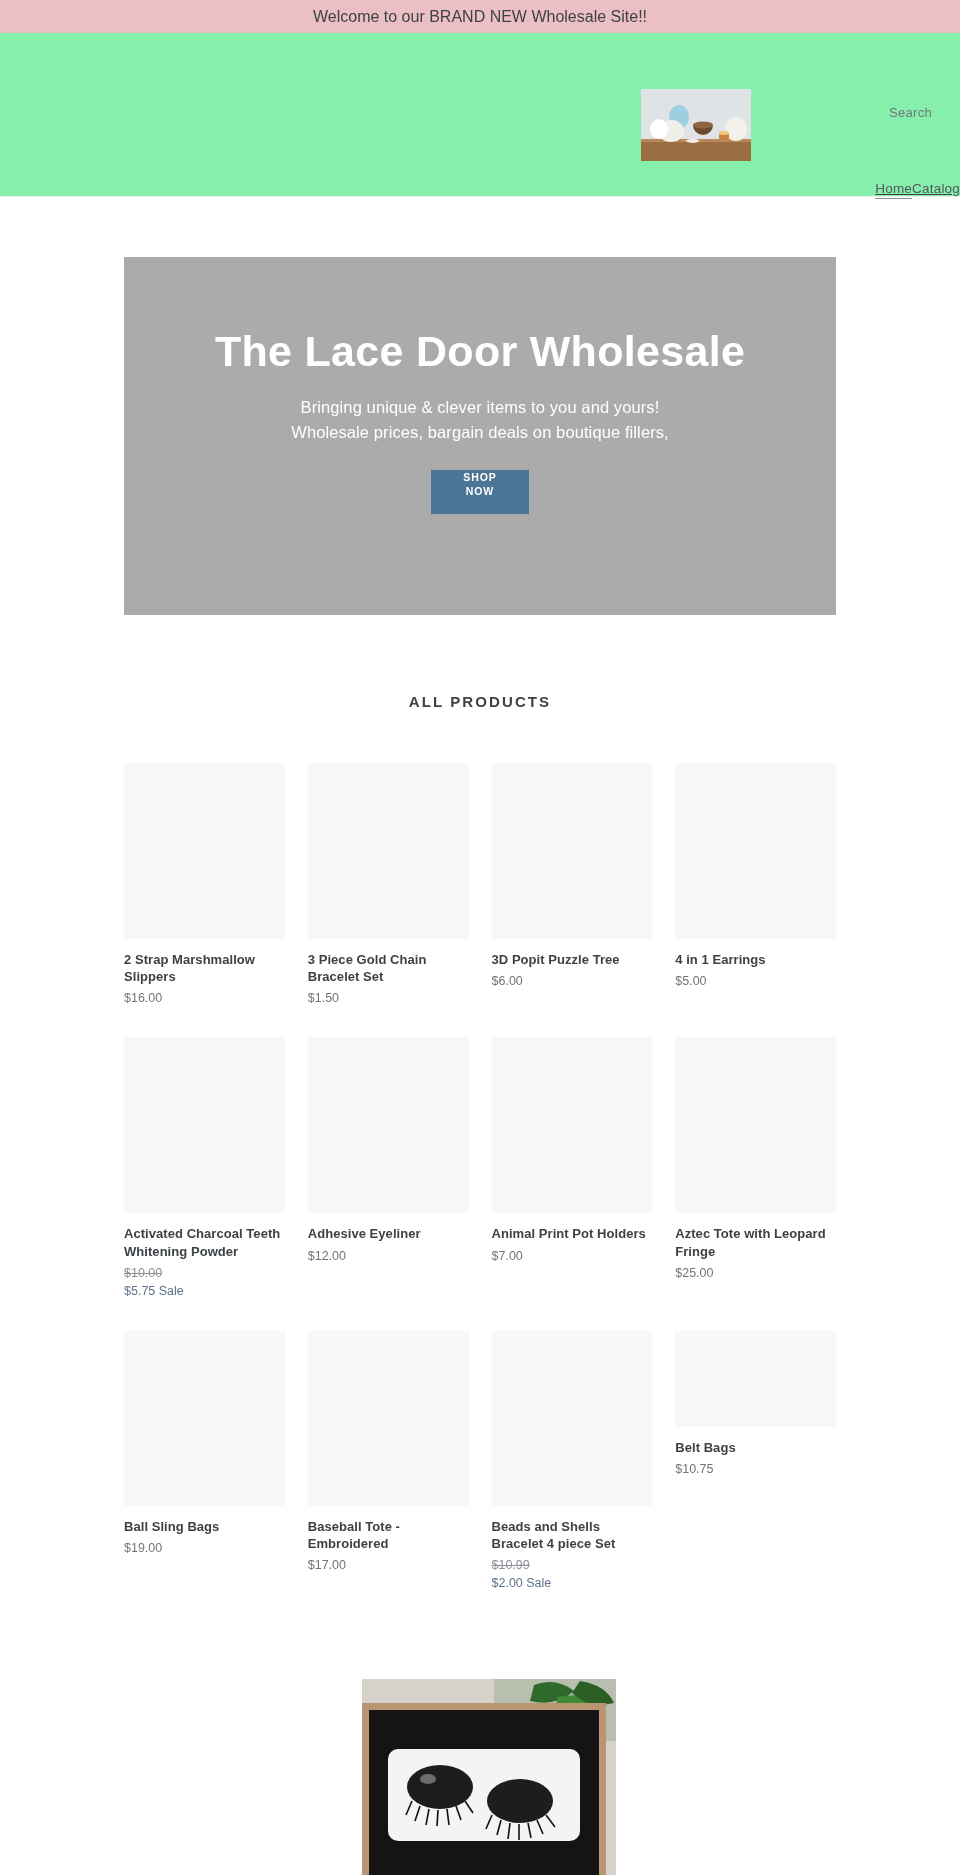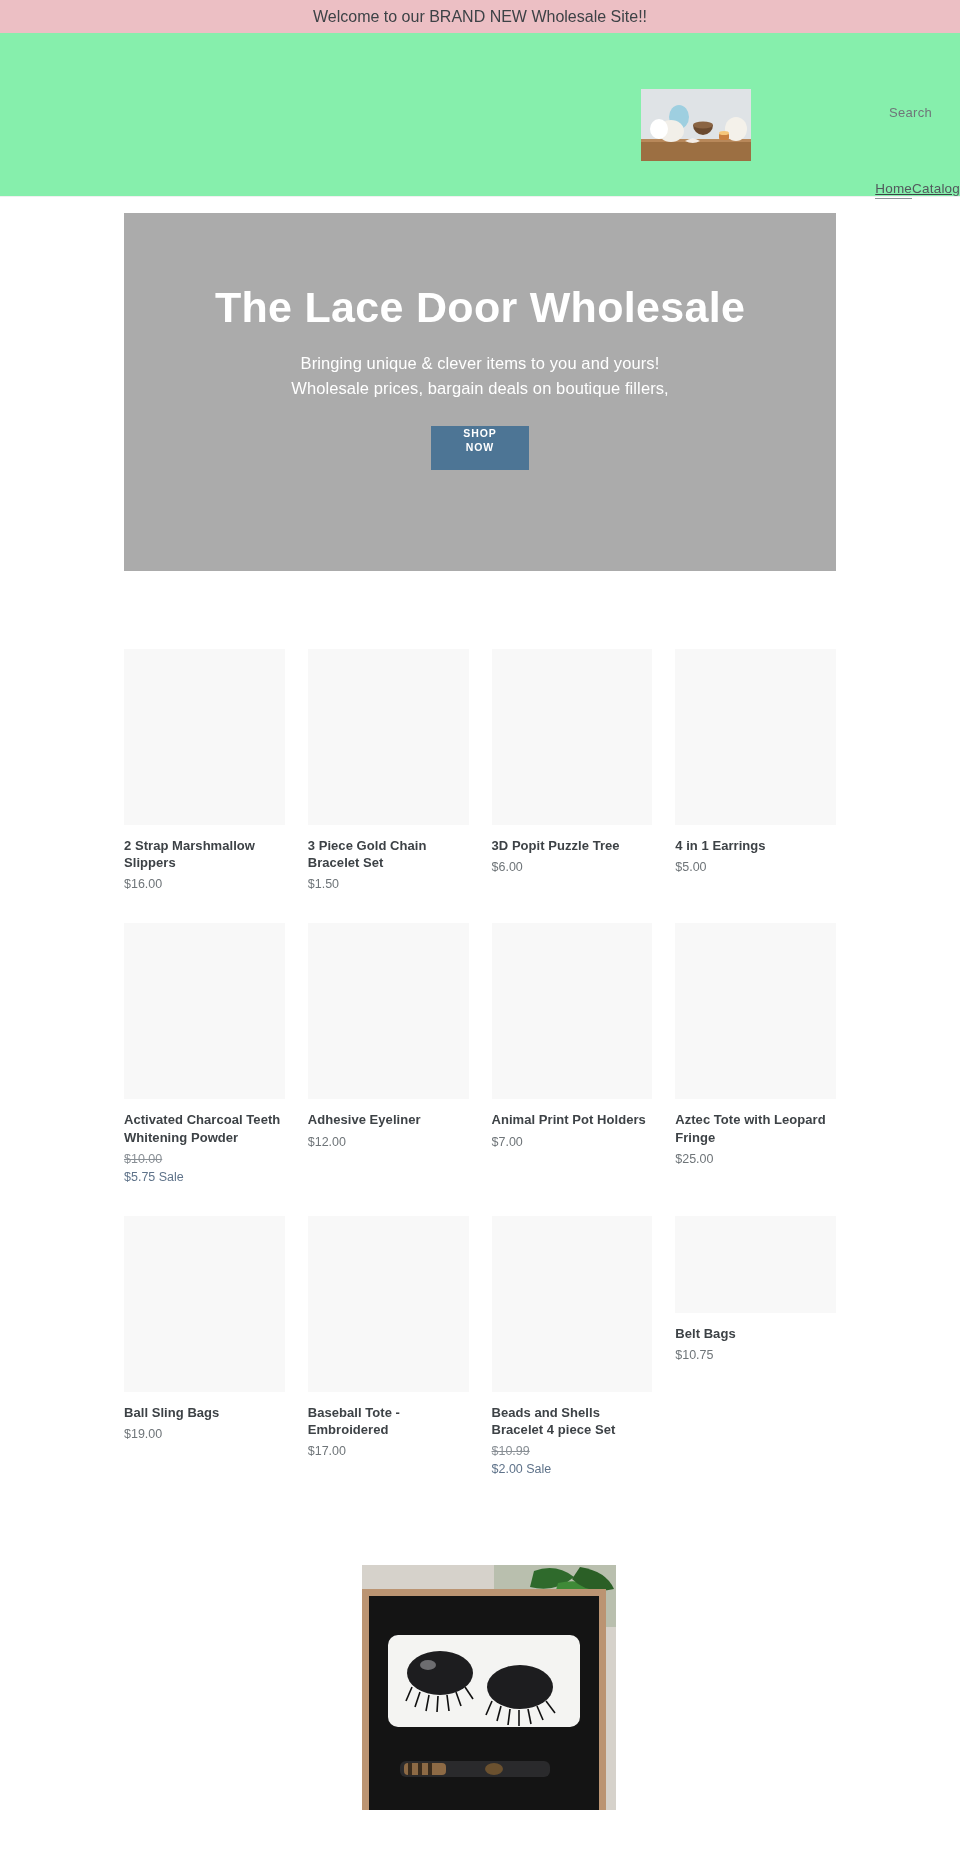--- a/index.html
+++ b/index.html
@@ -68,21 +68,21 @@
     letter-spacing: .2px;
     padding-bottom: 2px;
   }
   .nav-item.active {
     border-bottom: 1px solid #8d9296;
   }
 
   
   .hero {
     position: relative;
-    margin: 16px 124px 0 124px;
+    margin: 60px 124px 0 124px;
     height: 358px;
     background: #ababab;
     display: flex;
     flex-direction: column;
     align-items: center;
     justify-content: flex-start;
     padding-top: 72px;
   }
   .hero-title {
     font-size: 43px;
@@ -231,20 +231,21 @@
     </div>
     <button class="hero-btn">
       <span>
         <span>SHOP</span><br>
         <span>NOW</span>
       </span>
     </button>
   </div>
 
   <div class="collection">
+    <div class="collection-title">ALL PRODUCTS</div>
     <div class="grid" id="product-grid">
         <a class="card" href="#">
           <div class="card-media tall"></div>
           <div class="card-title">2 Strap Marshmallow Slippers</div>
           <div class="card-price">$16.00</div>
         </a>
         <a class="card" href="#">
           <div class="card-media tall"></div>
           <div class="card-title">3 Piece Gold Chain Bracelet Set</div>
           <div class="card-price">$1.50</div>

